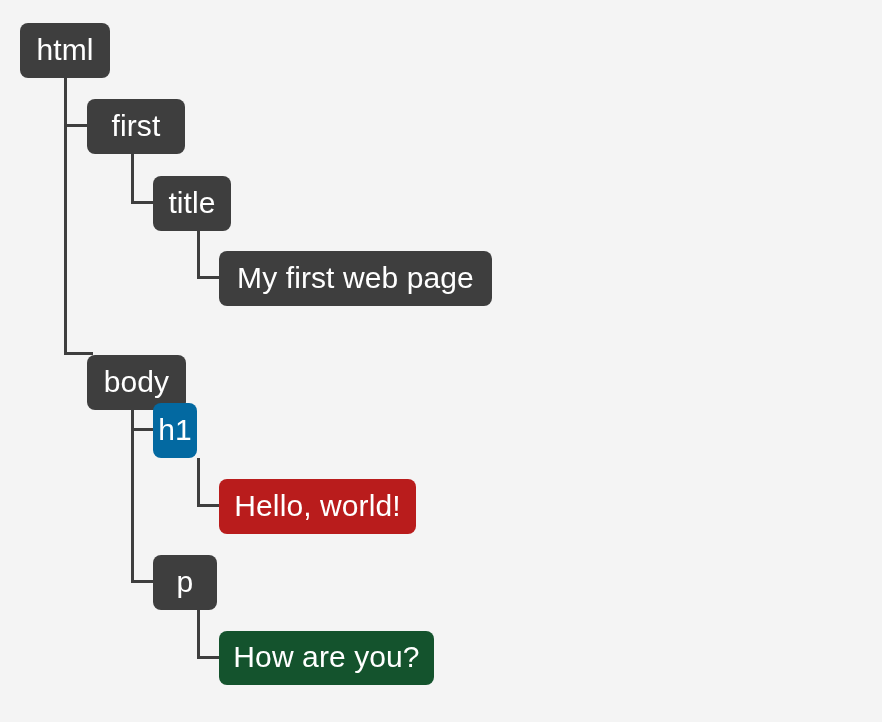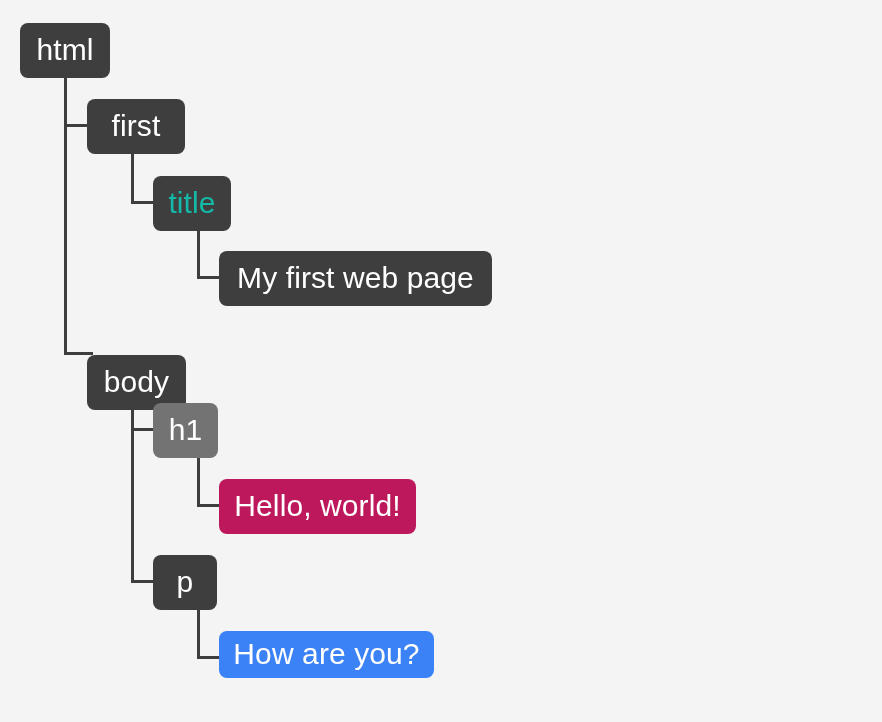--- a/index.html
+++ b/index.html
@@ -79,35 +79,35 @@
       <div class="connector h" style="left: 197px; top: 656px; width: 28px; background: rgb(62, 62, 62);"></div>
     </div>
 
   <div id="node-layer">
       <div class="node" style="left: 20px; top: 23px; width: 90px; height: 55px; background: rgb(62, 62, 62); color: rgb(255, 255, 255);">
         <span class="node-label">html</span>
       </div>
       <div class="node" style="left: 87px; top: 99px; width: 98px; height: 55px; background: rgb(62, 62, 62); color: rgb(255, 255, 255);">
         <span class="node-label">first</span>
       </div>
-      <div class="node" style="left: 153px; top: 176px; width: 78px; height: 55px; background: rgb(62, 62, 62); color: #14b8a6;">
+      <div class="node" style="left: 153px; top: 176px; width: 78px; height: 55px; background: rgb(62, 62, 62); color: #ffffff;">
         <span class="node-label">title</span>
       </div>
       <div class="node" style="left: 219px; top: 251px; width: 273px; height: 55px; background: rgb(62, 62, 62); color: rgb(255, 255, 255); justify-content: center;">
         <span class="node-label">My first web page</span>
       </div>
       <div class="node" style="left: 87px; top: 327px; width: 99px; height: 55px; background: rgb(62, 62, 62); color: rgb(255, 255, 255); margin-top: 28px;">
         <span class="node-label">body</span>
       </div>
-      <div class="node" style="left: 153px; top: 403px; width: 65px; height: 55px; background: #737373; color: rgb(255, 255, 255);">
+      <div class="node" style="left: 153px; top: 403px; width: 44px; height: 55px; background: #0369a1; color: rgb(255, 255, 255);">
         <span class="node-label">h1</span>
       </div>
-      <div class="node" style="left: 219px; top: 479px; width: 197px; height: 55px; background: #be185d; color: rgb(255, 255, 255);">
+      <div class="node" style="left: 219px; top: 479px; width: 197px; height: 55px; background: #b91c1c; color: rgb(255, 255, 255);">
         <span class="node-label">Hello, world!</span>
       </div>
       <div class="node" style="left: 153px; top: 555px; width: 64px; height: 55px; background: rgb(62, 62, 62); color: rgb(255, 255, 255);">
         <span class="node-label">p</span>
       </div>
-      <div class="node" style="left: 219px; top: 631px; width: 215px; height: 47px; background: #3b82f6; color: rgb(255, 255, 255);">
+      <div class="node" style="left: 219px; top: 631px; width: 215px; height: 54px; background: #14532d; color: rgb(255, 255, 255);">
         <span class="node-label">How are you?</span>
       </div>
     </div>
 </div>
 
 </body></html>

